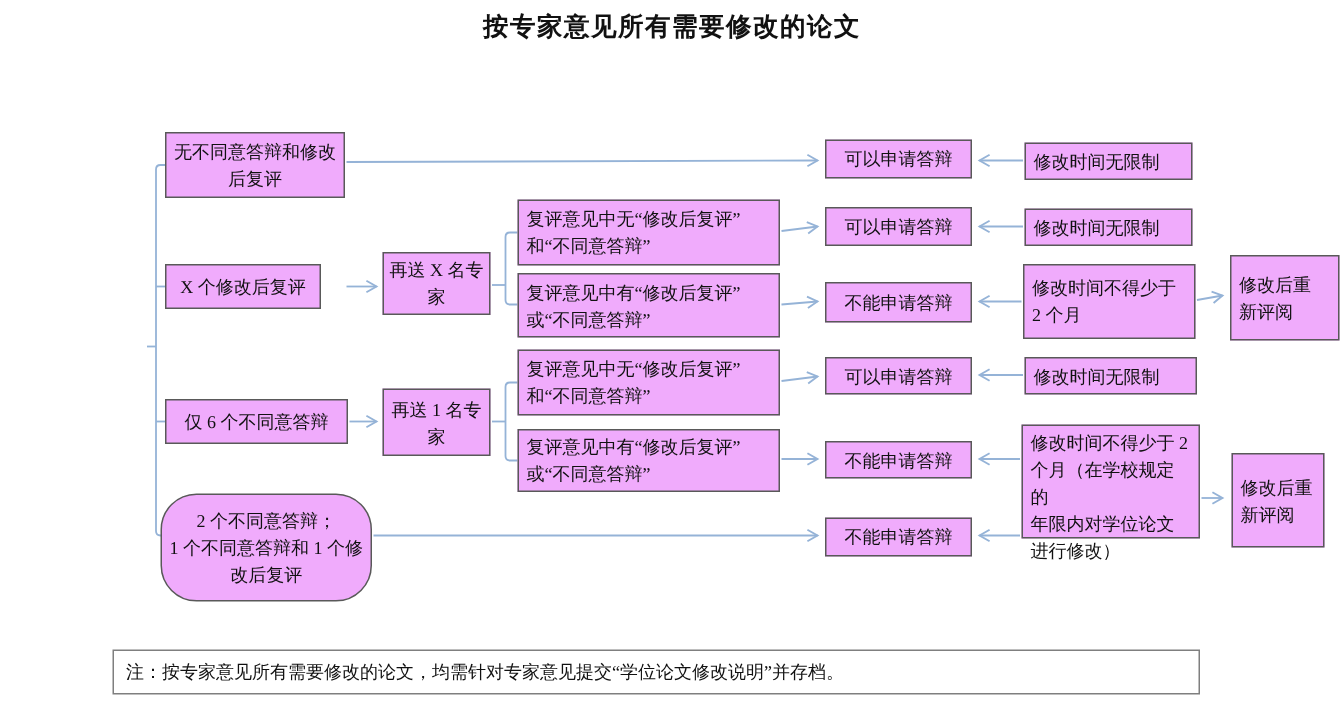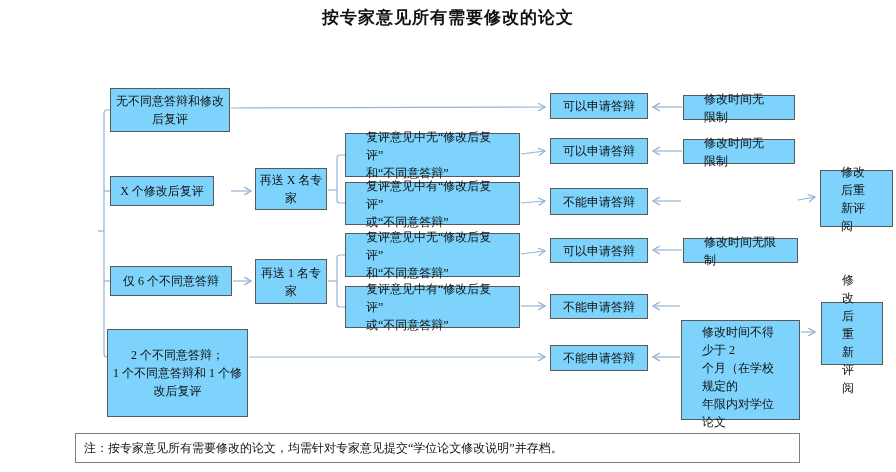--- a/index.html
+++ b/index.html
@@ -7,27 +7,27 @@
     position:relative;width:896px;height:472px;background:#fff;
     font-family:"Liberation Serif","DejaVu Serif",serif;color:#111;
     overflow:hidden;
   }
   .title{
     position:absolute;left:0;top:6px;width:896px;text-align:center;
     font-size:17px;font-weight:bold;letter-spacing:1px;
   }
   svg.wires{position:absolute;left:0;top:0;z-index:0;}
   .box{
-    position:absolute;z-index:1;background:#7dd3fc;
+    position:absolute;z-index:1;background:#f0abfc;
     border:1.4px solid #595959;box-sizing:border-box;
     display:flex;align-items:center;justify-content:center;
     font-size:12px;line-height:1.5;text-align:center;
     white-space:pre-line;padding:1px 3px;
   }
-  .box.left{justify-content:flex-start;text-align:left;padding:2px 20px;}
+  .box.left{justify-content:flex-start;text-align:left;padding:2px 5px;}
   .box.top{align-items:flex-start;}
   .note{
     position:absolute;z-index:1;background:#fff;
     border:1px solid #7f7f7f;box-sizing:border-box;
     display:flex;align-items:center;font-size:12px;
     padding:2px 8px;white-space:pre-line;text-align:right;
   }
 </style>
 </head>
 <body>
@@ -72,21 +72,21 @@
       <line x1="798" y1="200" x2="815" y2="197" marker-end="url(#arr)"></line>
       <line x1="801" y1="332" x2="815" y2="332" marker-end="url(#arr)"></line>
     </g>
   </svg>
 
 
   <div class="box" style="left:110px;top:88px;width:120px;height:44px;">无不同意答辩和修改
 后复评</div>
   <div class="box" style="left:110px;top:176px;width:104px;height:30px;">X 个修改后复评</div>
   <div class="box" style="left:110px;top:266px;width:122px;height:30px;">仅 6 个不同意答辩</div>
-  <div class="box" style="left:107px;top:329px;width:141px;height:88px;">2 个不同意答辩；
+  <div class="box" style="left:107px;top:329px;width:141px;height:72px;border-radius:24px;">2 个不同意答辩；
 1 个不同意答辩和 1 个修
 改后复评</div>
 
   <div class="box" style="left:255px;top:168px;width:72px;height:42px;">再送 X 名专
 家</div>
   <div class="box" style="left:255px;top:259px;width:72px;height:45px;">再送 1 名专
 家</div>
 
   <div class="box left" style="left:345px;top:133px;width:175px;height:44px;">复评意见中无“修改后复评”
 和“不同意答辩”</div>
@@ -99,22 +99,24 @@
 
   <div class="box" style="left:550px;top:93px;width:98px;height:26px;">可以申请答辩</div>
   <div class="box" style="left:550px;top:138px;width:98px;height:26px;">可以申请答辩</div>
   <div class="box" style="left:550px;top:188px;width:98px;height:27px;">不能申请答辩</div>
   <div class="box" style="left:550px;top:238px;width:98px;height:25px;">可以申请答辩</div>
   <div class="box" style="left:550px;top:294px;width:98px;height:25px;">不能申请答辩</div>
   <div class="box" style="left:550px;top:345px;width:98px;height:26px;">不能申请答辩</div>
 
   <div class="box left" style="left:683px;top:95px;width:112px;height:25px;">修改时间无限制</div>
   <div class="box left" style="left:683px;top:139px;width:112px;height:25px;">修改时间无限制</div>
+  <div class="box left" style="left:682px;top:176px;width:115px;height:50px;">修改时间不得少于
+2 个月</div>
   <div class="box left" style="left:683px;top:238px;width:115px;height:25px;">修改时间无限制</div>
-  <div class="box left top" style="left:681px;top:283px;width:119px;height:100px;margin-top:37px;">修改时间不得少于 2
+  <div class="box left top" style="left:681px;top:283px;width:119px;height:76px;">修改时间不得少于 2
 个月（在学校规定的
 年限内对学位论文
 进行修改）</div>
 
   <div class="box left" style="left:820px;top:170px;width:73px;height:57px;">修改后重
 新评阅</div>
   <div class="box left" style="left:821px;top:302px;width:62px;height:63px;">修改后重
 新评阅</div>
 
   <div class="note" style="left:75px;top:433px;width:725px;height:30px;">注：按专家意见所有需要修改的论文，均需针对专家意见提交“学位论文修改说明”并存档。</div>

